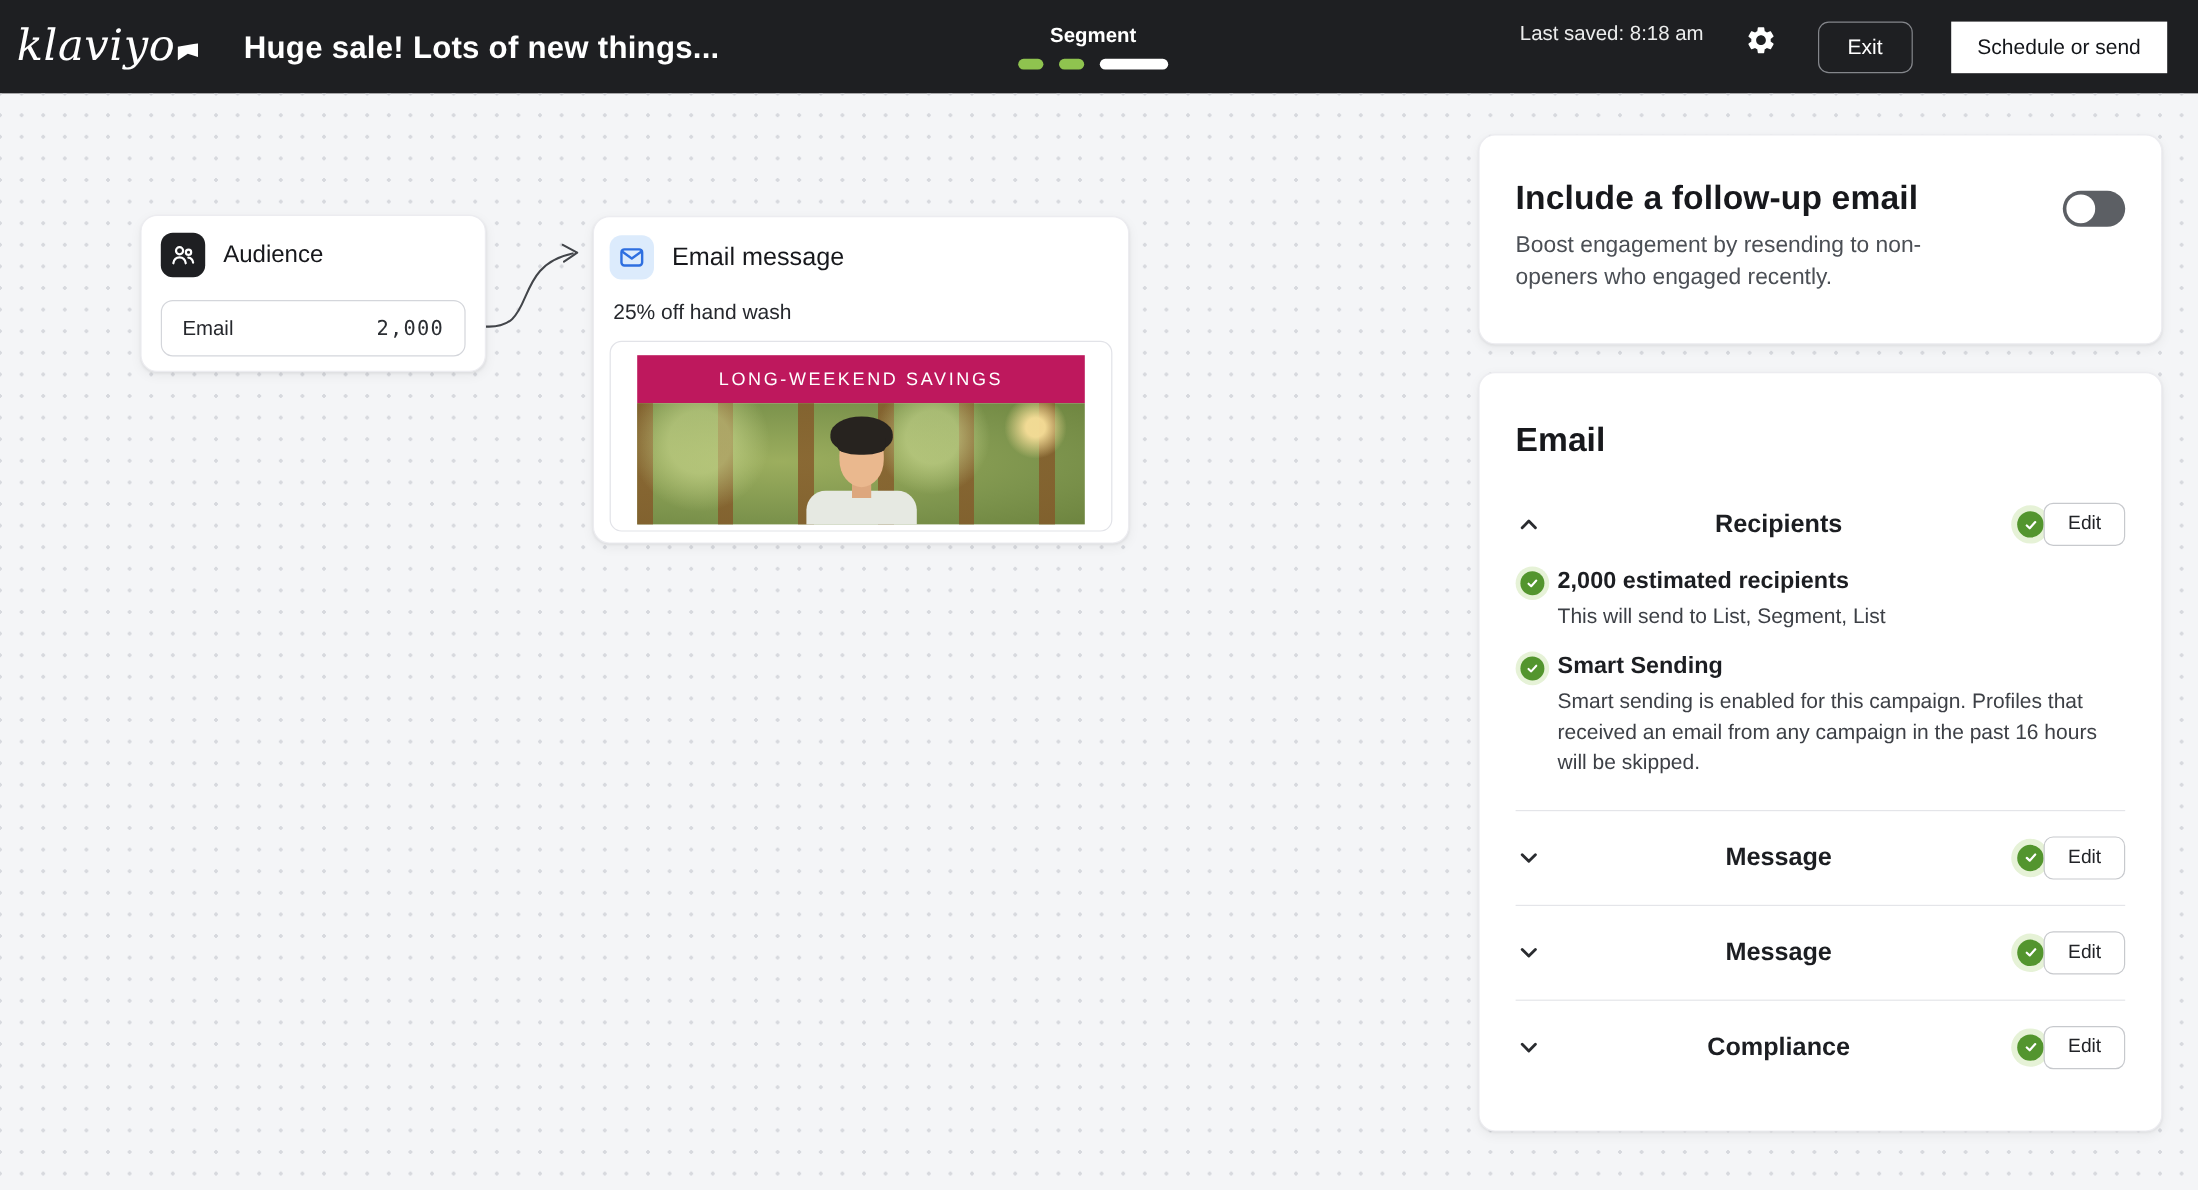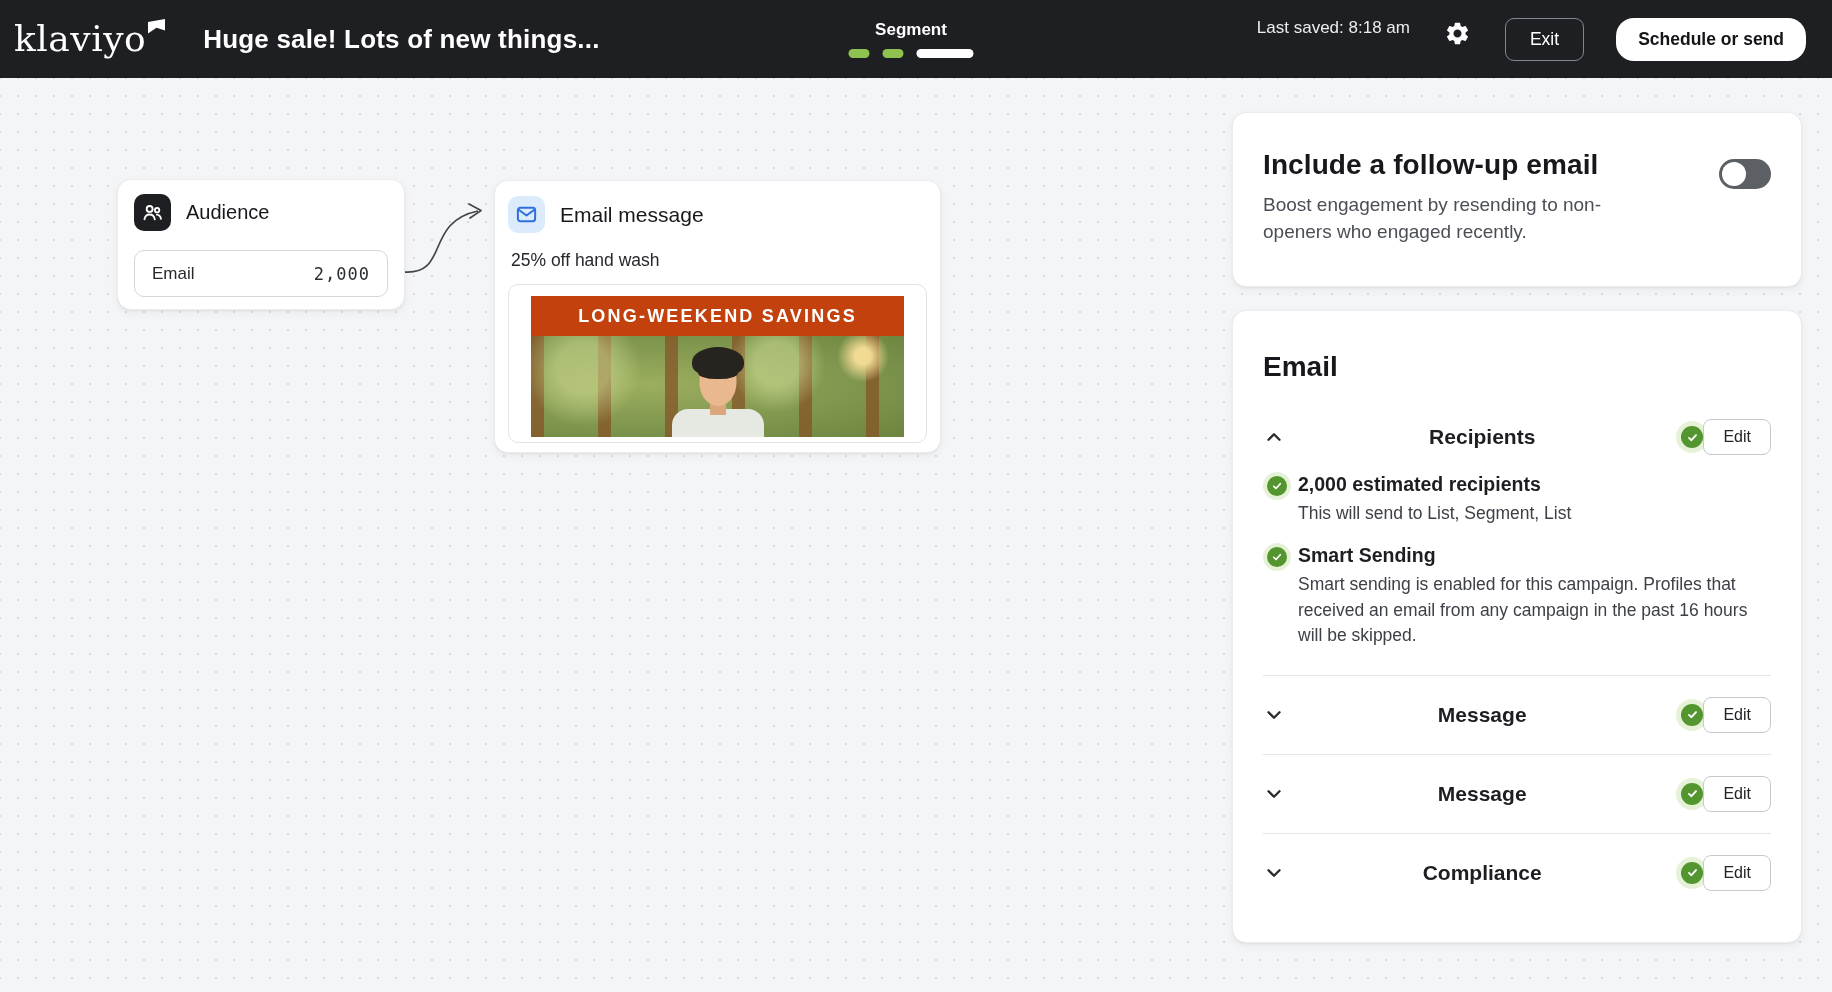--- a/index.html
+++ b/index.html
@@ -7,43 +7,43 @@
   .app { position:relative; width:1832px; height:992px; overflow:hidden; background:#f4f5f7; }
 
   
   header.topbar {
     position:absolute; top:0; left:0; width:100%; height:78px;
     background:#1e1f22; color:#fff;
     display:flex; align-items:center; justify-content:space-between;
     padding:0 26px 0 14px;
   }
   .h-left { display:flex; align-items:center; }
-  .logo { display:flex; align-items:flex-start; color:#fff; }
+  .logo { display:flex; align-items:flex-end; color:#fff;font-style:italic; }
   .logo-text { font-family:"DejaVu Serif","Liberation Serif",serif; font-size:36px; line-height:1; letter-spacing:.5px; }
   .logo-flag { margin:-2px 0 0 2px; }
   .campaign-title { margin-left:38px; font-size:26px; font-weight:700; letter-spacing:.2px; }
 
   .h-center { position:absolute; left:50%; top:0; height:78px; transform:translateX(-54%);
     display:flex; flex-direction:column; align-items:center; justify-content:center; gap:9px; }
   .step-label { font-size:17px; font-weight:700; color:#fff; }
   .pills { display:flex; align-items:center; gap:13px; }
   .pill { height:9px; border-radius:5px; display:inline-block; }
   .pill.done { width:21px; background:#8fc34f; }
   .pill.current { width:57px; background:#ffffff; }
 
   .h-right { display:flex; align-items:flex-start; gap:32px; }
   .last-saved { font-size:17px; color:#eceded; }
   .icon-btn { background:none; border:none; cursor:pointer; display:flex; align-items:center; padding:2px; }
   .exit-btn {
     background:transparent; color:#fff; font-size:17.5px; font-family:inherit;
     border:1.2px solid #84868b; border-radius:9px; padding:10px 24px; cursor:pointer;
   }
   .schedule-btn {
-    background:#fff; color:#131519; font-size:17.5px; font-weight:700; font-family:inherit;
-    border:none; border-radius:18px; padding:11px 22px; cursor:pointer;
+    background:#fff; color:#131519; font-size:17.5px; font-weight:400; font-family:inherit;
+    border:none; border-radius:0; padding:11px 22px; cursor:pointer;
   }
 
   
   main.canvas {
     position:absolute; top:78px; left:0; width:1832px; height:914px;
     background-color:#f4f5f7;
     background-image:radial-gradient(circle, #d7d9de 1.3px, rgba(0,0,0,0) 1.4px);
     background-size:18px 18px; background-position:9px 9px;
   }
   .card {
@@ -64,22 +64,22 @@
   }
   .channel-label { font-size:17px; color:#26282d; }
   .channel-count { font-family:"DejaVu Sans Mono","Liberation Mono",monospace; font-size:17px; color:#2b2e33; letter-spacing:1px; }
 
   
   .email-msg-card { left:494px; top:102px; width:447px; height:273px; padding:15px 13px; }
   .email-msg-card .node-title { font-size:21px; }
   .subject-line { margin:17px 0 0 3px; font-size:17.5px; color:#26282d; }
   .preview-box { margin-top:13px; border:1px solid #e2e3e8; border-radius:10px; padding:11px 22px 5px; background:#fff; }
   .preview-banner {
-    height:40px; background:#c2410c; color:#fff; display:flex; align-items:center; justify-content:center;
-    font-size:18px; font-weight:700; letter-spacing:2.2px; white-space:nowrap; overflow:hidden;
+    height:40px; background:#be185d; color:#fff; display:flex; align-items:center; justify-content:center;
+    font-size:15px; font-weight:400; letter-spacing:2.2px; white-space:nowrap; overflow:hidden;
   }
   .preview-photo {
     position:relative; height:101px; overflow:hidden;
     background:
       radial-gradient(circle at 89% 20%, rgba(247,222,152,.95) 0 8px, rgba(247,222,152,0) 26px),
       radial-gradient(circle at 14% 32%, rgba(205,219,146,.55) 0 26px, rgba(205,219,146,0) 58px),
       radial-gradient(circle at 66% 28%, rgba(214,228,156,.5) 0 22px, rgba(214,228,156,0) 48px),
       repeating-linear-gradient(90deg, rgba(133,86,40,.78) 0 13px, rgba(133,86,40,0) 13px 67px),
       radial-gradient(ellipse at 32% 48%, #9cae5e 0%, #7d944d 62%, #6d843f 100%);
   }

